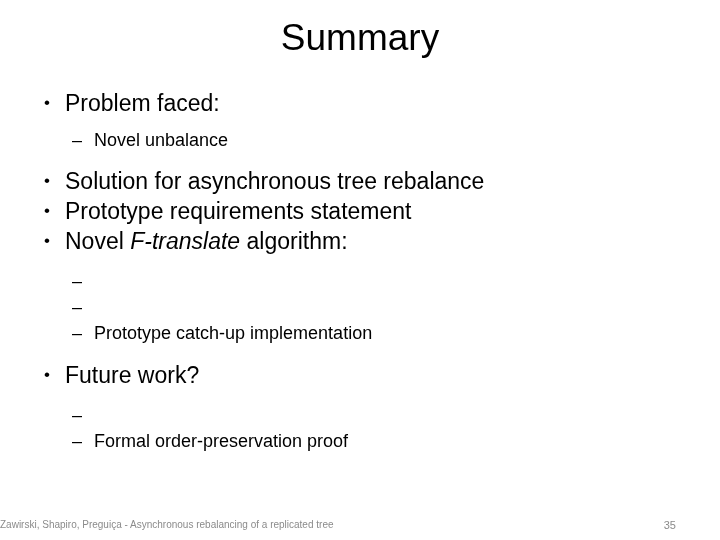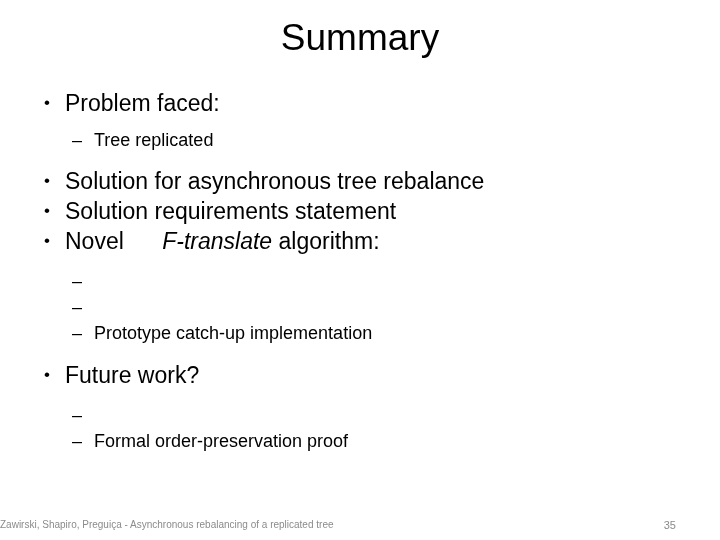--- a/index.html
+++ b/index.html
@@ -78,21 +78,21 @@
   .l2 .mark {
     width: 22px;
     flex: 0 0 22px;
     line-height: 26px;
     text-align: left;
   }
   .l2 .txt {
     flex: 1 1 auto;
   }
 
-  .it { font-style: italic; margin-left: 32px; }
+  .it { font-style: italic; }
 
   
   .gap-a { height: 9px; }
   .gap-b { height: 13px; }
   .gap-c { height: 12px; }
   .gap-d { height: 14px; }
 
   
   .footer {
     position: absolute;
@@ -132,33 +132,33 @@
 
     <div class="l1">
       <span class="mark">•</span>
       <span class="txt">Problem faced:</span>
     </div>
 
     <div class="gap-a"></div>
 
     <div class="l2">
       <span class="mark">–</span>
-      <span class="txt">Tree replicated</span>
+      <span class="txt">Novel unbalance</span>
     </div>
 
     <div class="gap-b"></div>
 
     <div class="l1">
       <span class="mark">•</span>
       <span class="txt">Solution for asynchronous tree rebalance</span>
     </div>
 
     <div class="l1">
       <span class="mark">•</span>
-      <span class="txt">Solution requirements statement</span>
+      <span class="txt">Prototype requirements statement</span>
     </div>
 
     <div class="l1">
       <span class="mark">•</span>
       <span class="txt"><span>Novel </span><span class="it">F-translate</span><span> algorithm:</span></span>
     </div>
 
     <div class="gap-c"></div>
 
     <div class="l2">

